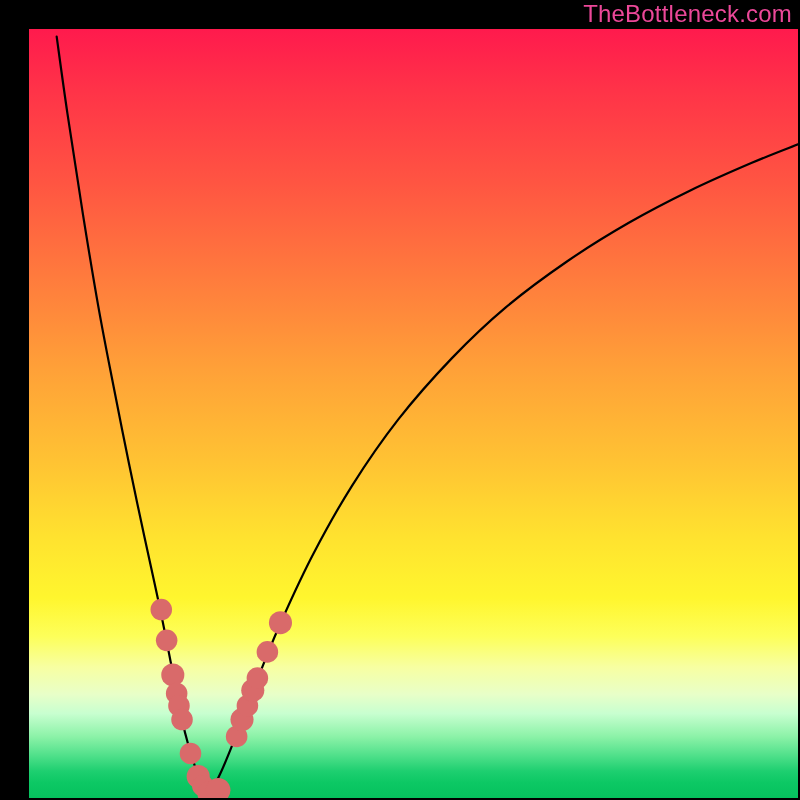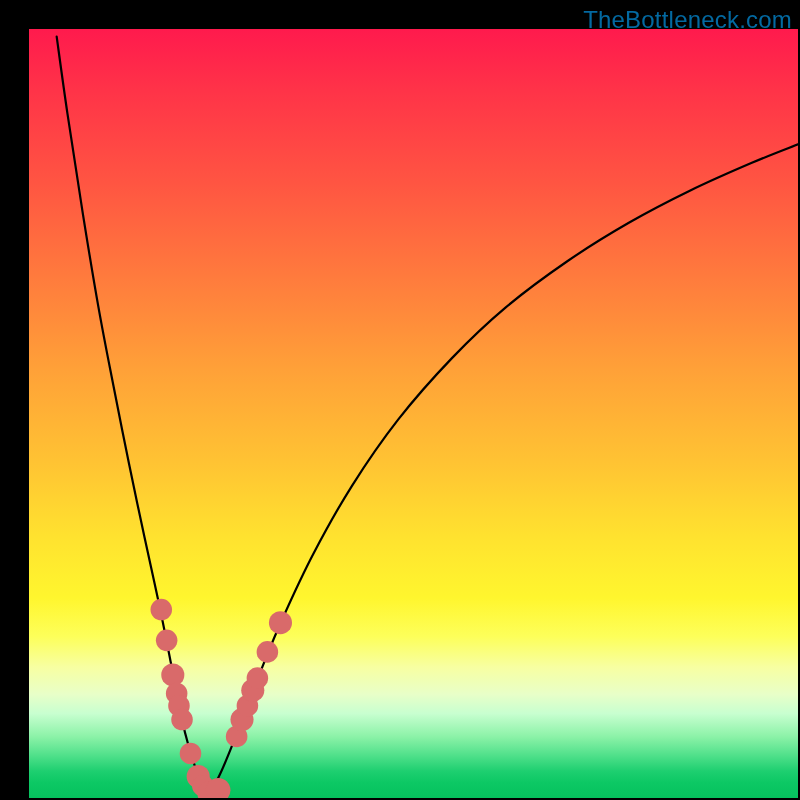--- a/index.html
+++ b/index.html
@@ -39,23 +39,23 @@
       #c8ffd0 89%,
       #8cf2a8 92%,
       #4fe08a 94.5%,
       #1ecf70 96.5%,
       #0cc864 98%,
       #06c25e 100%
     );
   }
   .watermark {
     position: absolute;
-    top: 6px;
+    top: 0;
     right: 8px;
-    color: #0369a1;
+    color: #ec4899;
     font-size: 24px;
     font-weight: 500;
     letter-spacing: 0.2px;
     user-select: none;
   }
   svg.curves {
     position: absolute;
     left: 0;
     top: 0;
     width: 769px;

